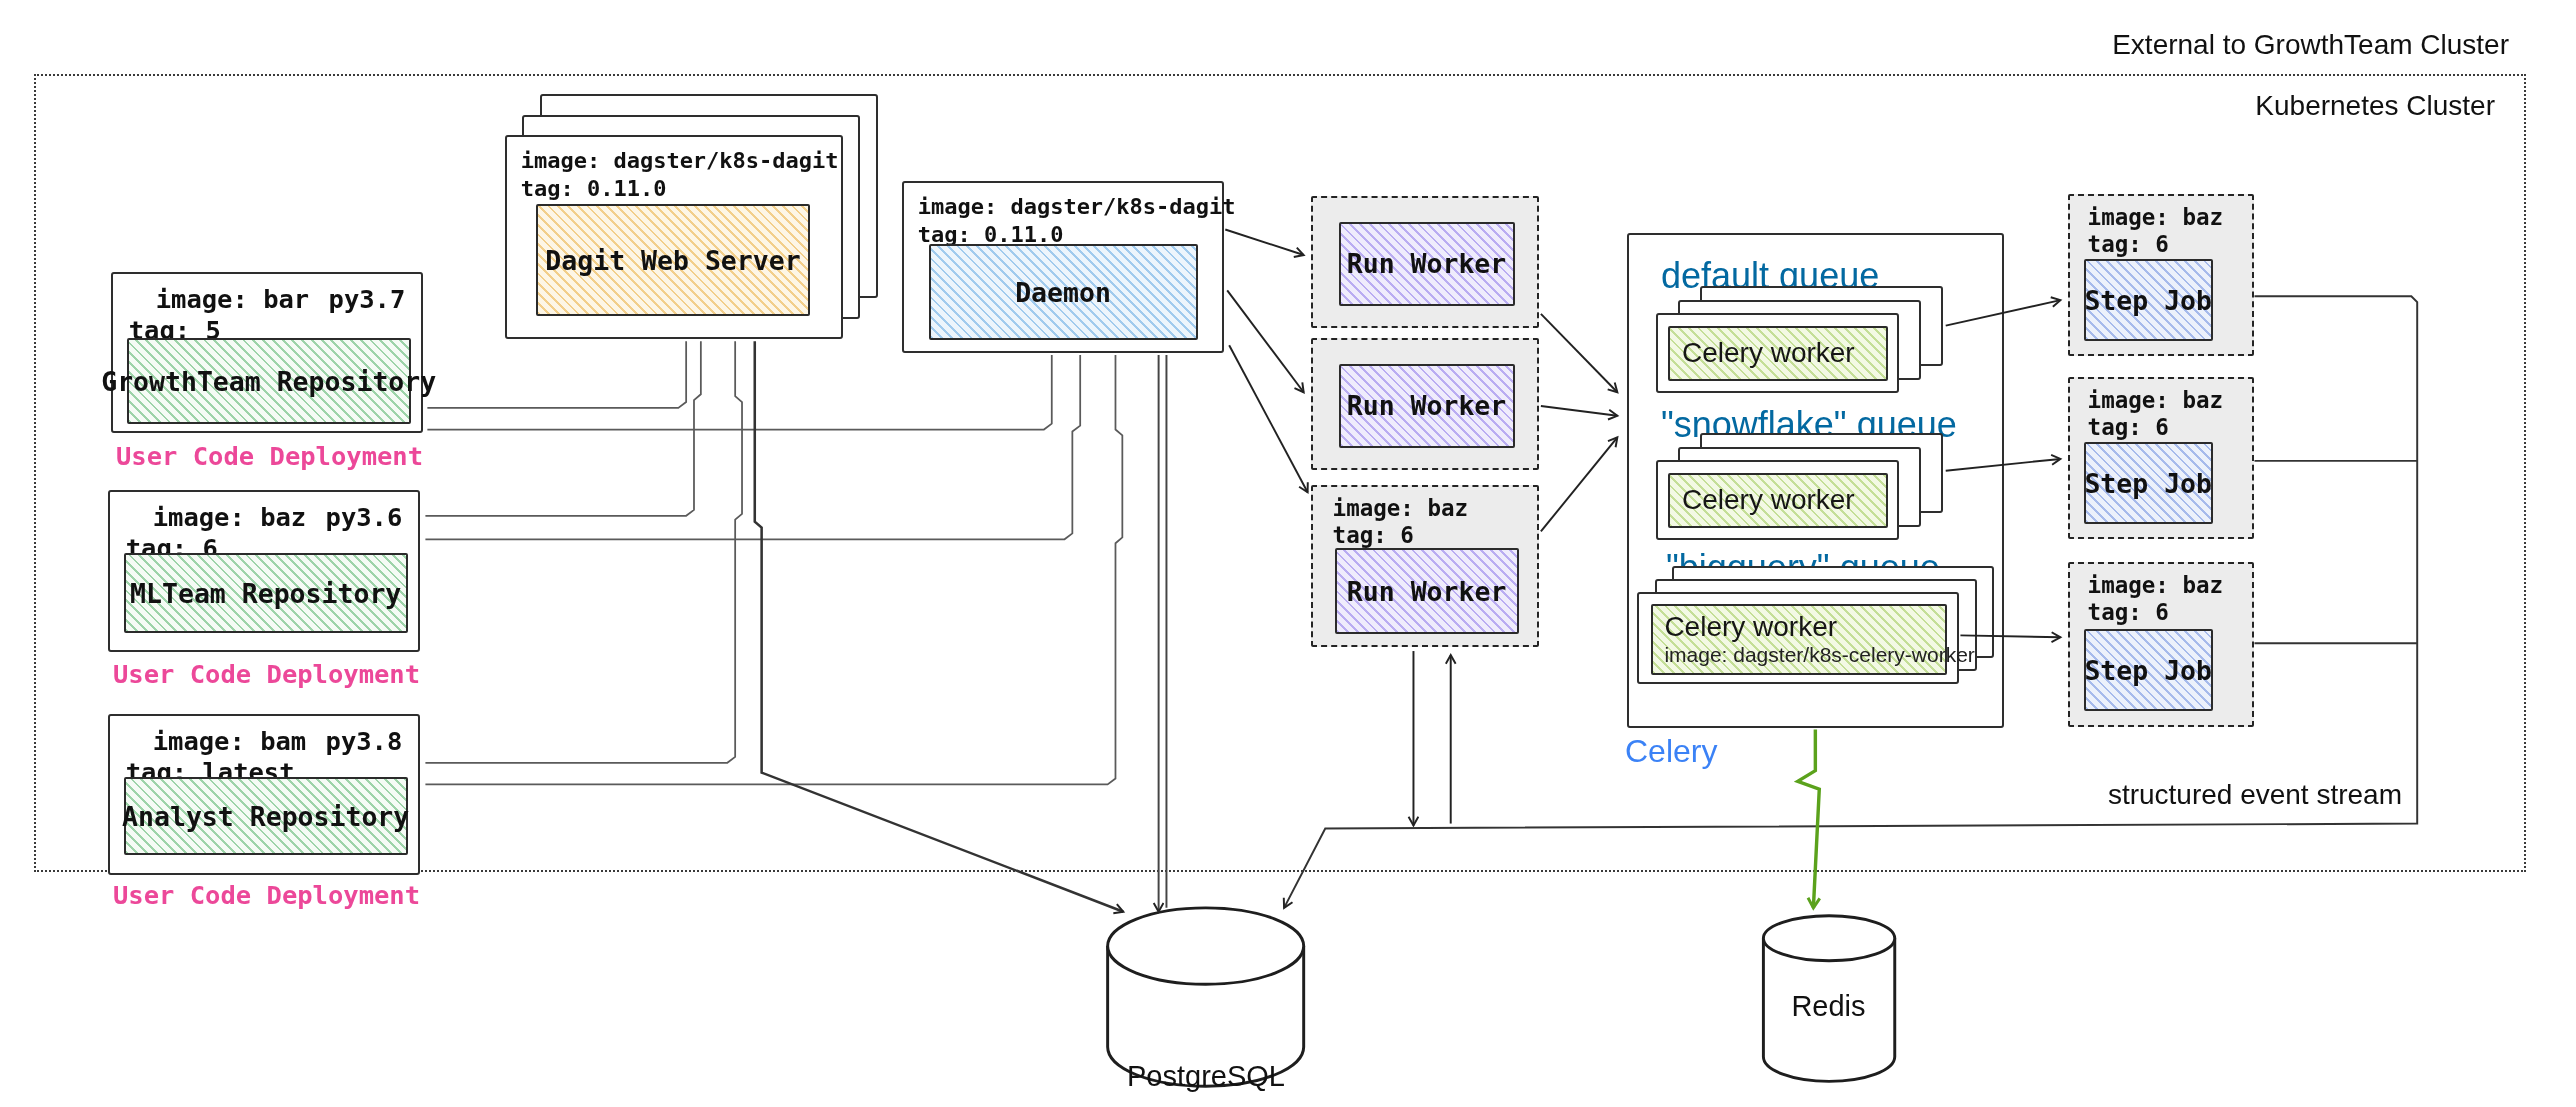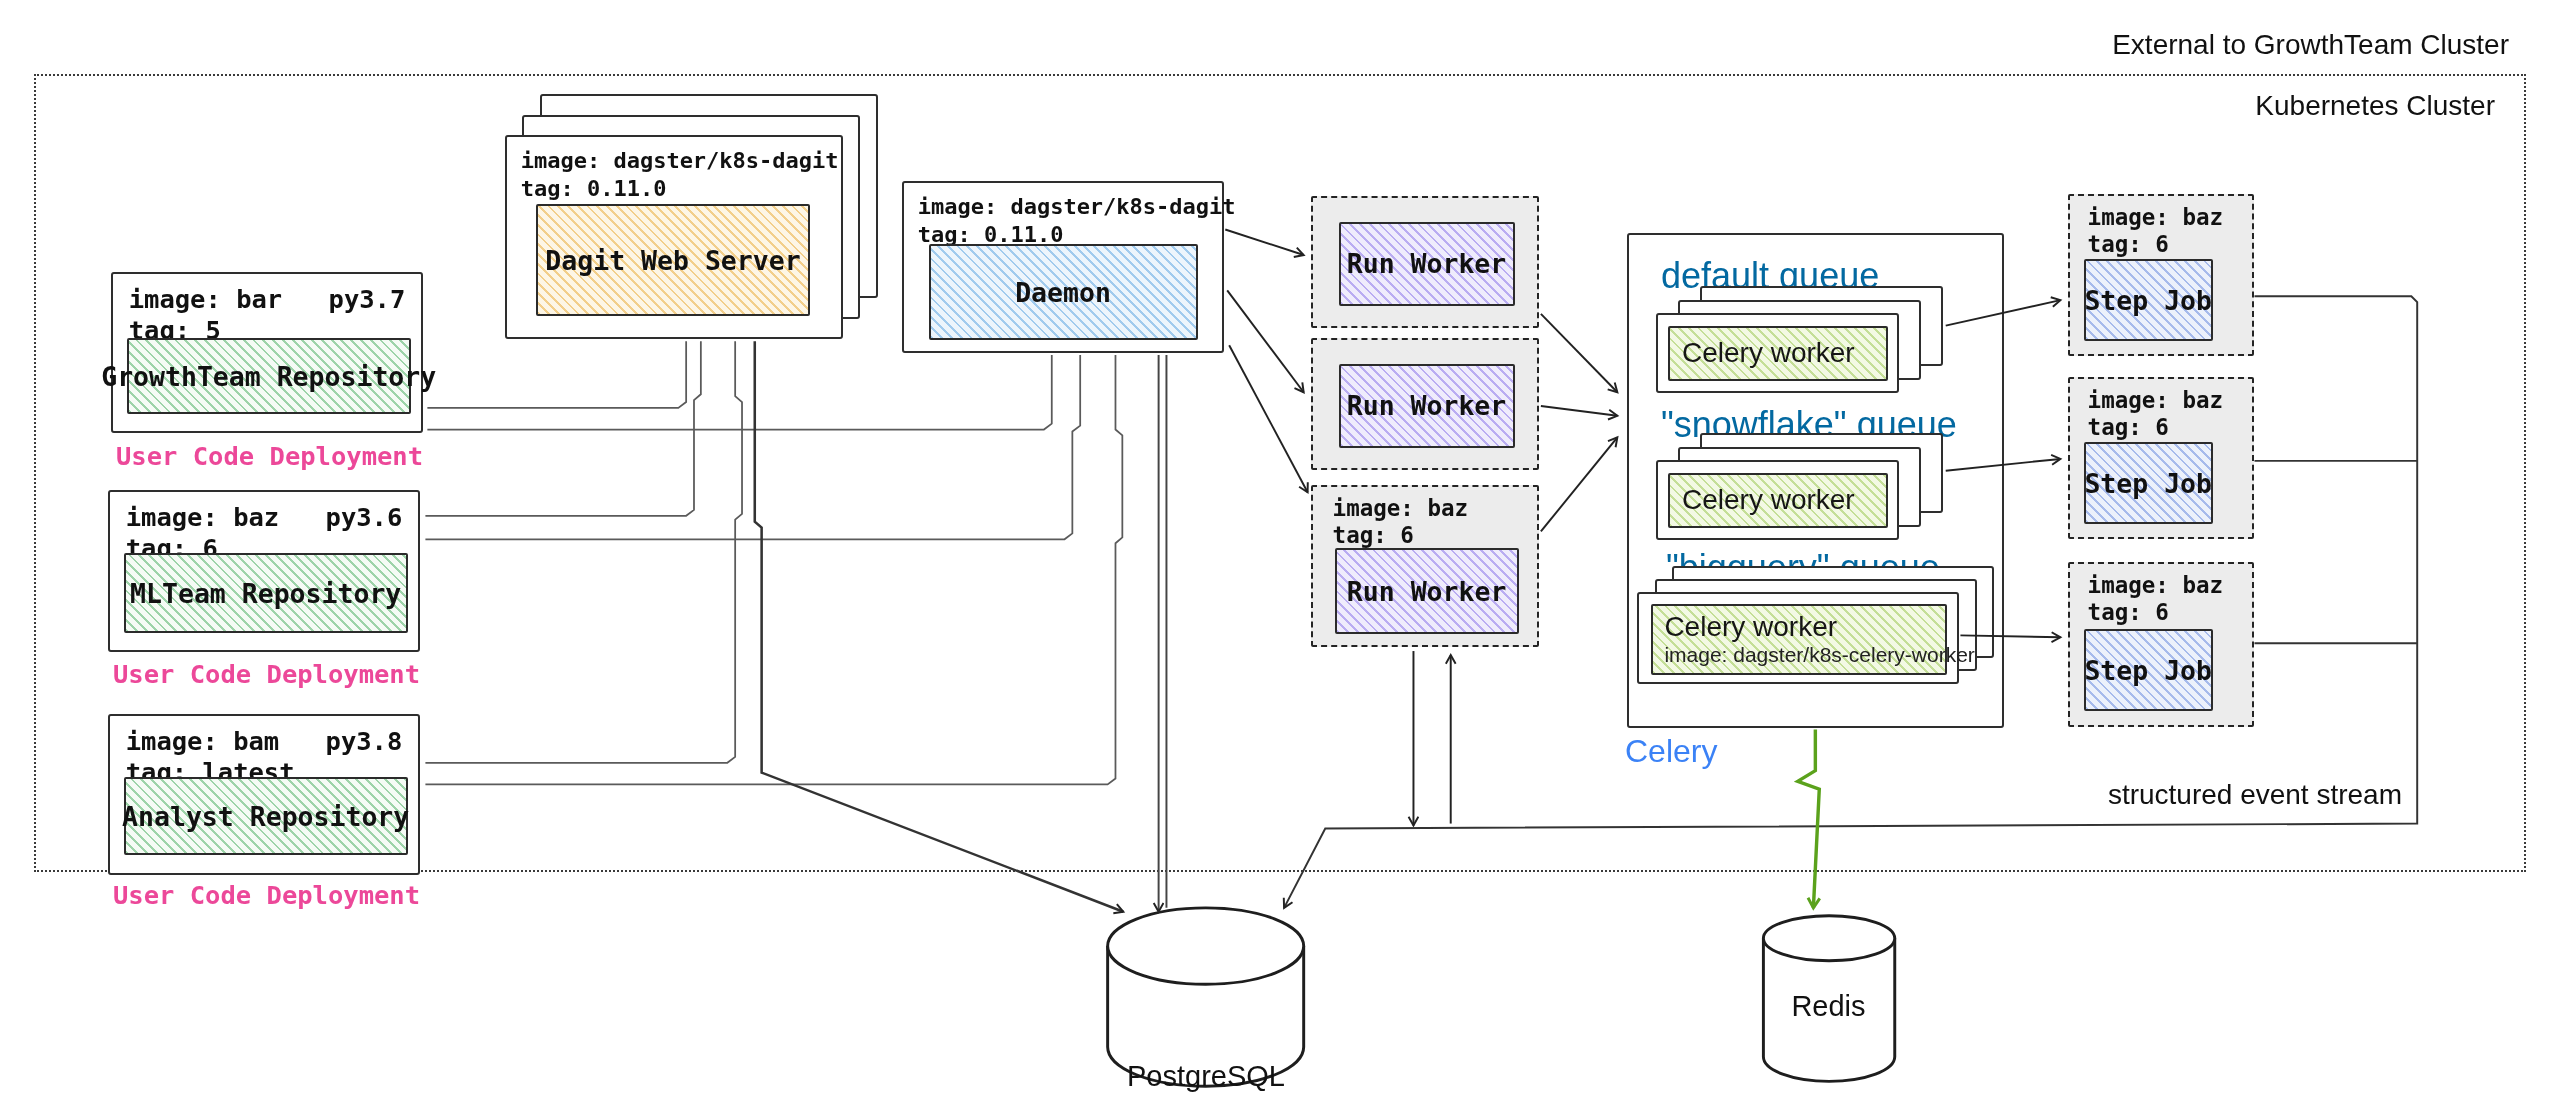--- a/index.html
+++ b/index.html
@@ -10,21 +10,21 @@
 
   
   .cluster-border{position:absolute;left:34px;top:74px;width:2488px;height:794px;
                   border:2.9px dotted #3a3a3a;}
 
   
   .solid-box{position:absolute;background:#fff;border:2.5px solid #2e2e2e;border-radius:2.9px;box-sizing:border-box;}
   .stack-box{position:absolute;background:#fff;border:2.5px solid #2e2e2e;border-radius:2.9px;box-sizing:border-box;}
 
   .box-head{display:flex;justify-content:space-between;align-items:flex-start;
-            padding:9.8px 15.7px 0 15.7px;font-size:25.5px;font-weight:600;line-height:31px;white-space:nowrap;}
+            padding:9.8px 15.7px 0 15.7px;font-size:25.5px;font-weight:600;line-height:31px;white-space:nowrap;margin-left:27px;}
   .tag-line{padding:0 15.7px;font-size:25.5px;font-weight:600;line-height:31px;white-space:nowrap;}
   .small-head{padding:9.8px 3.9px 0 13.7px;font-size:22px;font-weight:600;line-height:28px;white-space:nowrap;}
   .small-tag{padding:0 3.9px 0 13.7px;font-size:22px;font-weight:600;line-height:28px;white-space:nowrap;}
 
   .inner{position:absolute;border:2.5px solid #2b2b2b;border-radius:2px;box-sizing:border-box;
          display:flex;align-items:center;justify-content:center;}
   .inner .title{font-size:26.5px;font-weight:600;white-space:nowrap;}
 
   
   .hatch-green   {background:repeating-linear-gradient(45deg,rgba(110,190,128,.65) 0 2px,rgba(0,0,0,0) 2px 6.9px),#f5fbf5;}
@@ -69,21 +69,21 @@
 
   <div class="top-label" style="right:67px;top:29px">External to GrowthTeam Cluster</div>
   <div class="top-label" style="right:81px;top:90px">Kubernetes Cluster</div>
 
   <div class="solid-box" style="left:111px;top:272px;width:312px;height:161px">
     <div class="box-head mono">
       <span>image: bar</span>
       <span>py3.7</span>
     </div>
     <div class="tag-line mono">tag: 5</div>
-    <div class="inner hatch-green" style="left:13.7px;top:64px;width:284px;height:76px">
+    <div class="inner hatch-green" style="left:13.7px;top:64px;width:284px;height:86px">
       <span class="title mono">GrowthTeam Repository</span>
     </div>
   </div>
   <div class="caption mono" style="left:116px;top:441px">User Code Deployment</div>
 
   <div class="solid-box" style="left:108px;top:490px;width:312px;height:162px">
     <div class="box-head mono">
       <span>image: baz</span>
       <span>py3.6</span>
     </div>

